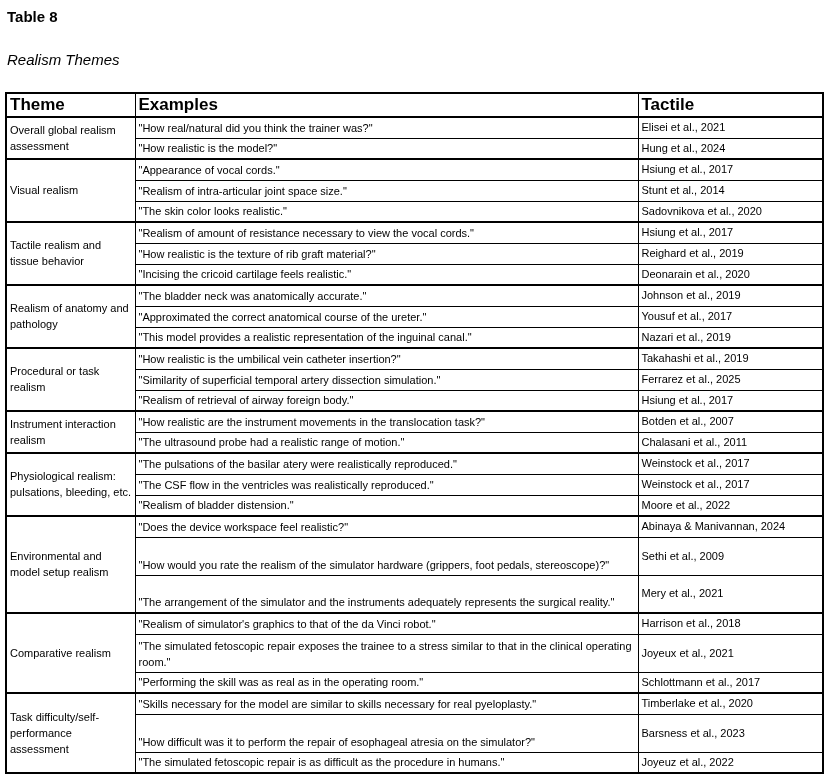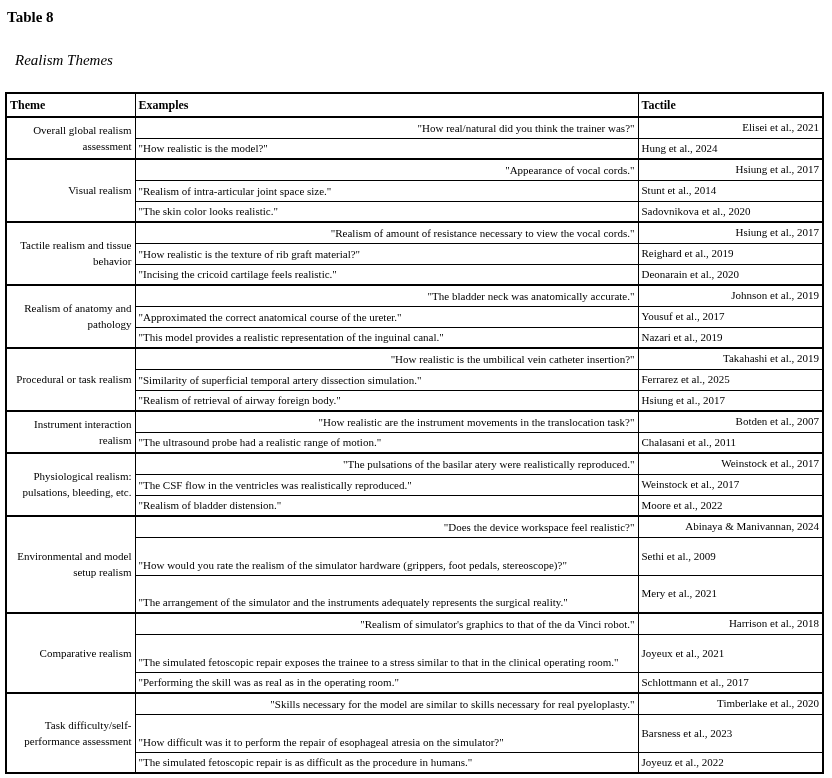--- a/index.html
+++ b/index.html
@@ -11,33 +11,32 @@
     font-family: "Liberation Sans", sans-serif;
     color: #000000;
     -webkit-font-smoothing: antialiased;
   }
   .page {
     width: 832px;
     height: 778px;
     overflow: hidden;
     box-sizing: border-box;
     padding: 8px 5px 0 5px;
-    font-family: Liberation Serif, serif;
   }
   .table-label {
     font-size: 15px;
     font-weight: bold;
     margin: 0 0 0 2px;
     line-height: 18px;
   }
   .table-caption {
     font-size: 15px;
     font-style: italic;
     font-weight: normal;
-    margin: 25px 0 0 10px;
+    margin: 25px 0 0 2px;
     line-height: 18px;
   }
   table.realism-table {
     border-collapse: collapse;
     table-layout: fixed;
     width: 817px;
     margin-top: 23px;
     border: 2.5px solid #000000;
   }
   col.col-theme    { width: 129px; }
@@ -46,29 +45,29 @@
   th, td {
     border: 1px solid #000000;
     font-size: 11px;
     line-height: 16px;
     padding: 1px 3px 2px 3px;
     text-align: left;
     overflow: hidden;
     word-wrap: break-word;
   }
   thead th {
-    font-size: 12px;
+    font-size: 17px;
     font-weight: bold;
     height: 19px;
     vertical-align: middle;
     border-bottom: 2.5px solid #000000;
   }
   tbody tr { height: 21px; }
   tbody tr.tall { height: 38px; }
-  tr.group-start td { border-top: 2.5px solid #000000; text-align: right; }
+  tr.group-start td { border-top: 2.5px solid #000000; }
   td.theme-cell {
     vertical-align: middle;
     border-top: 2.5px solid #000000;
   }
   td.example-cell { vertical-align: bottom; }
   td.citation-cell { vertical-align: middle; }
 </style>
 </head>
 <body>
 

